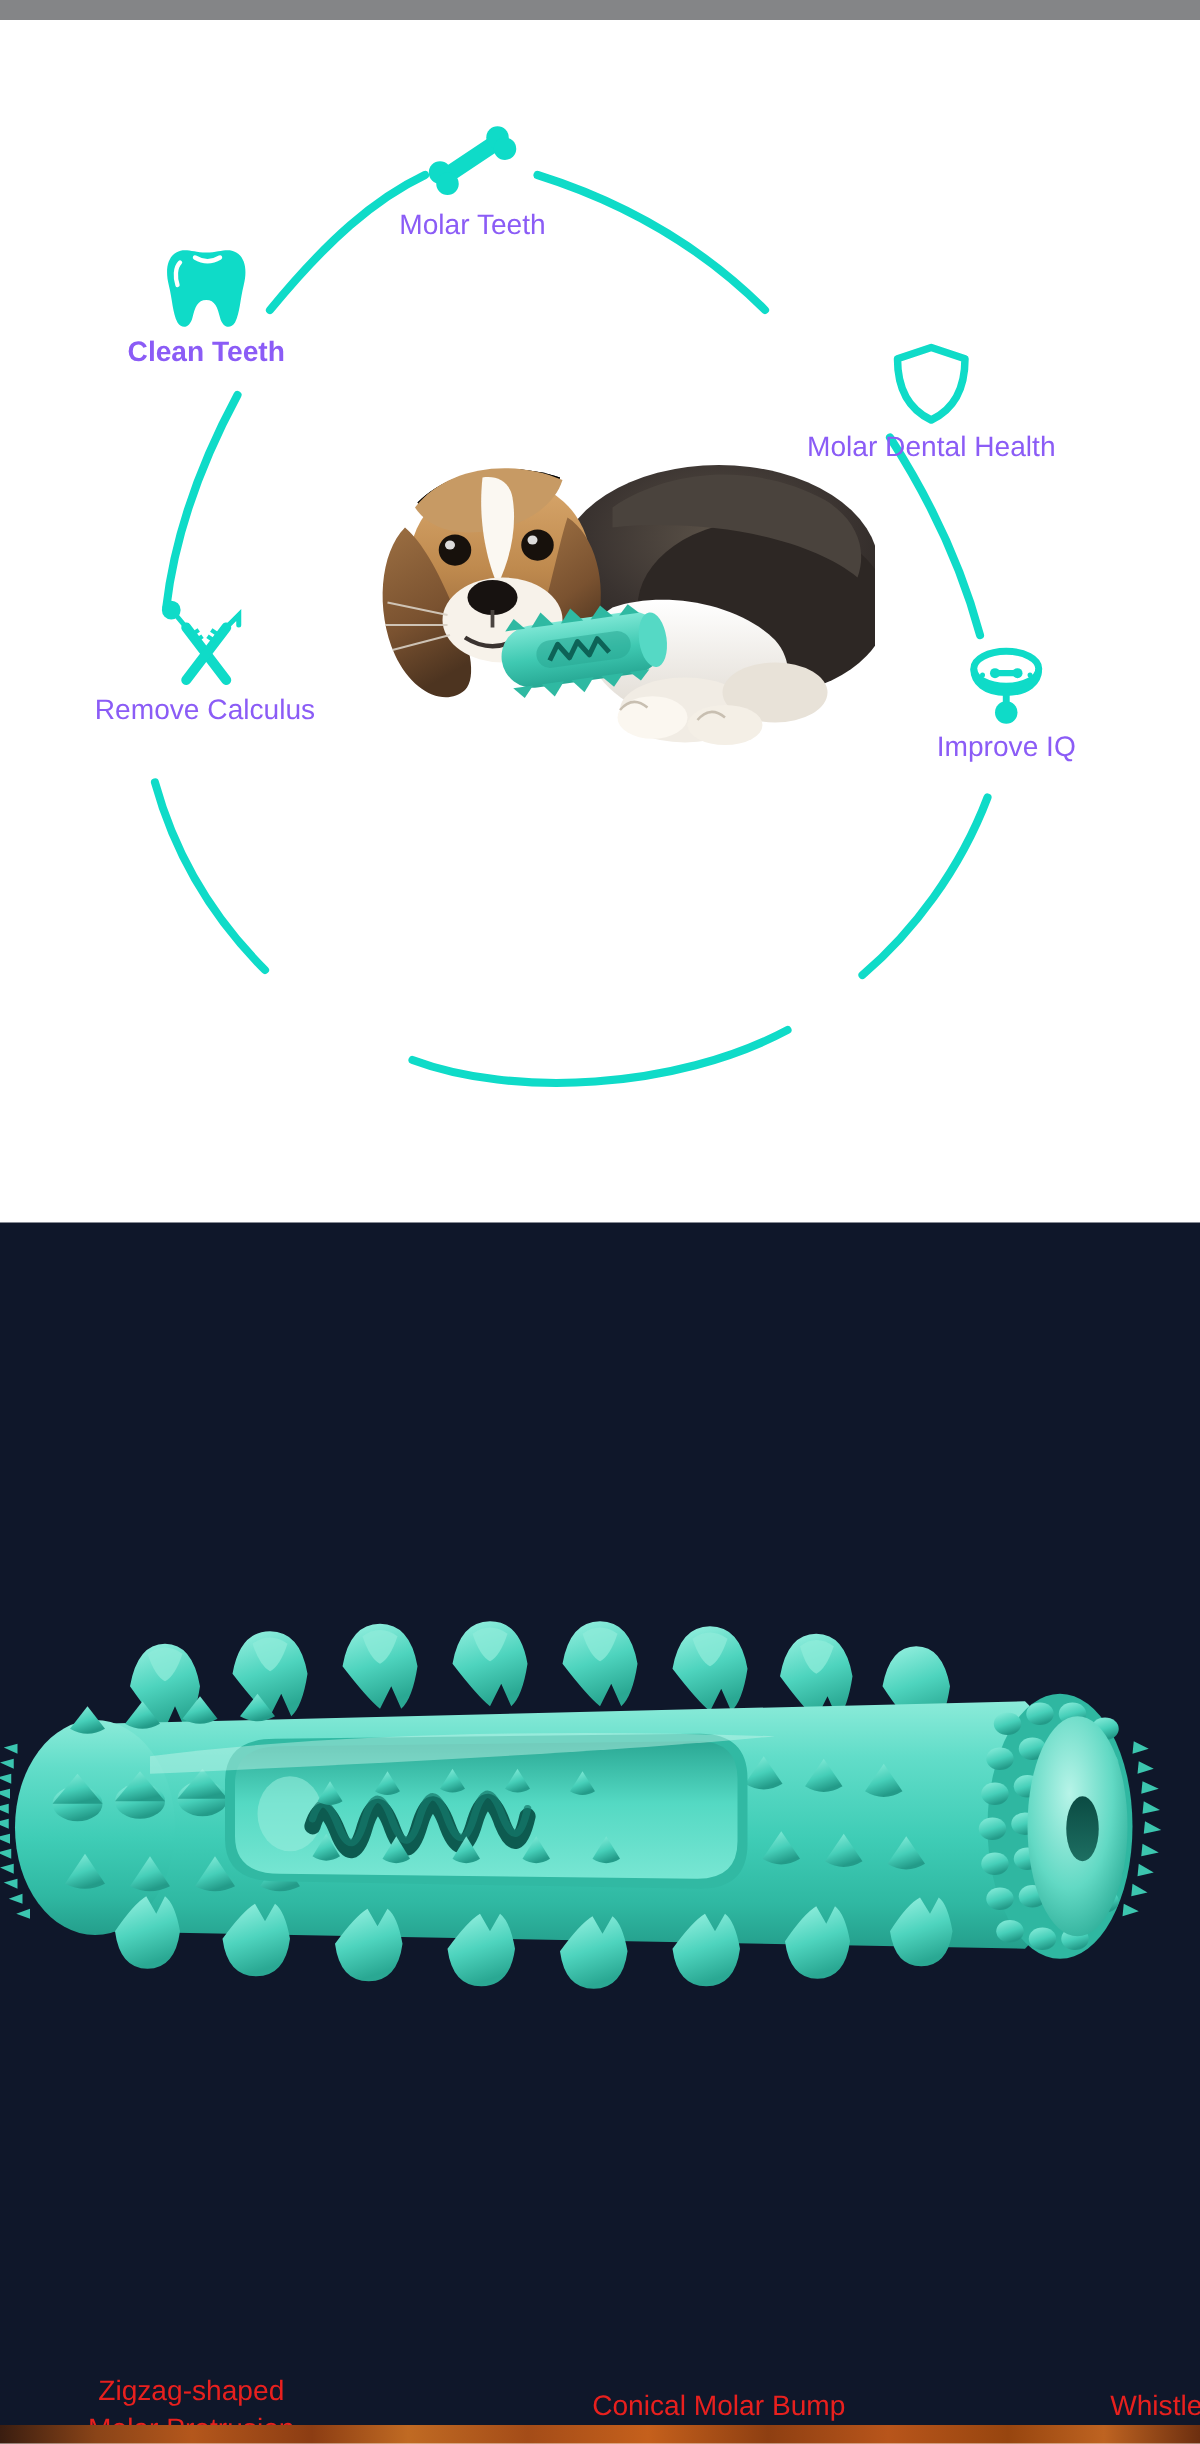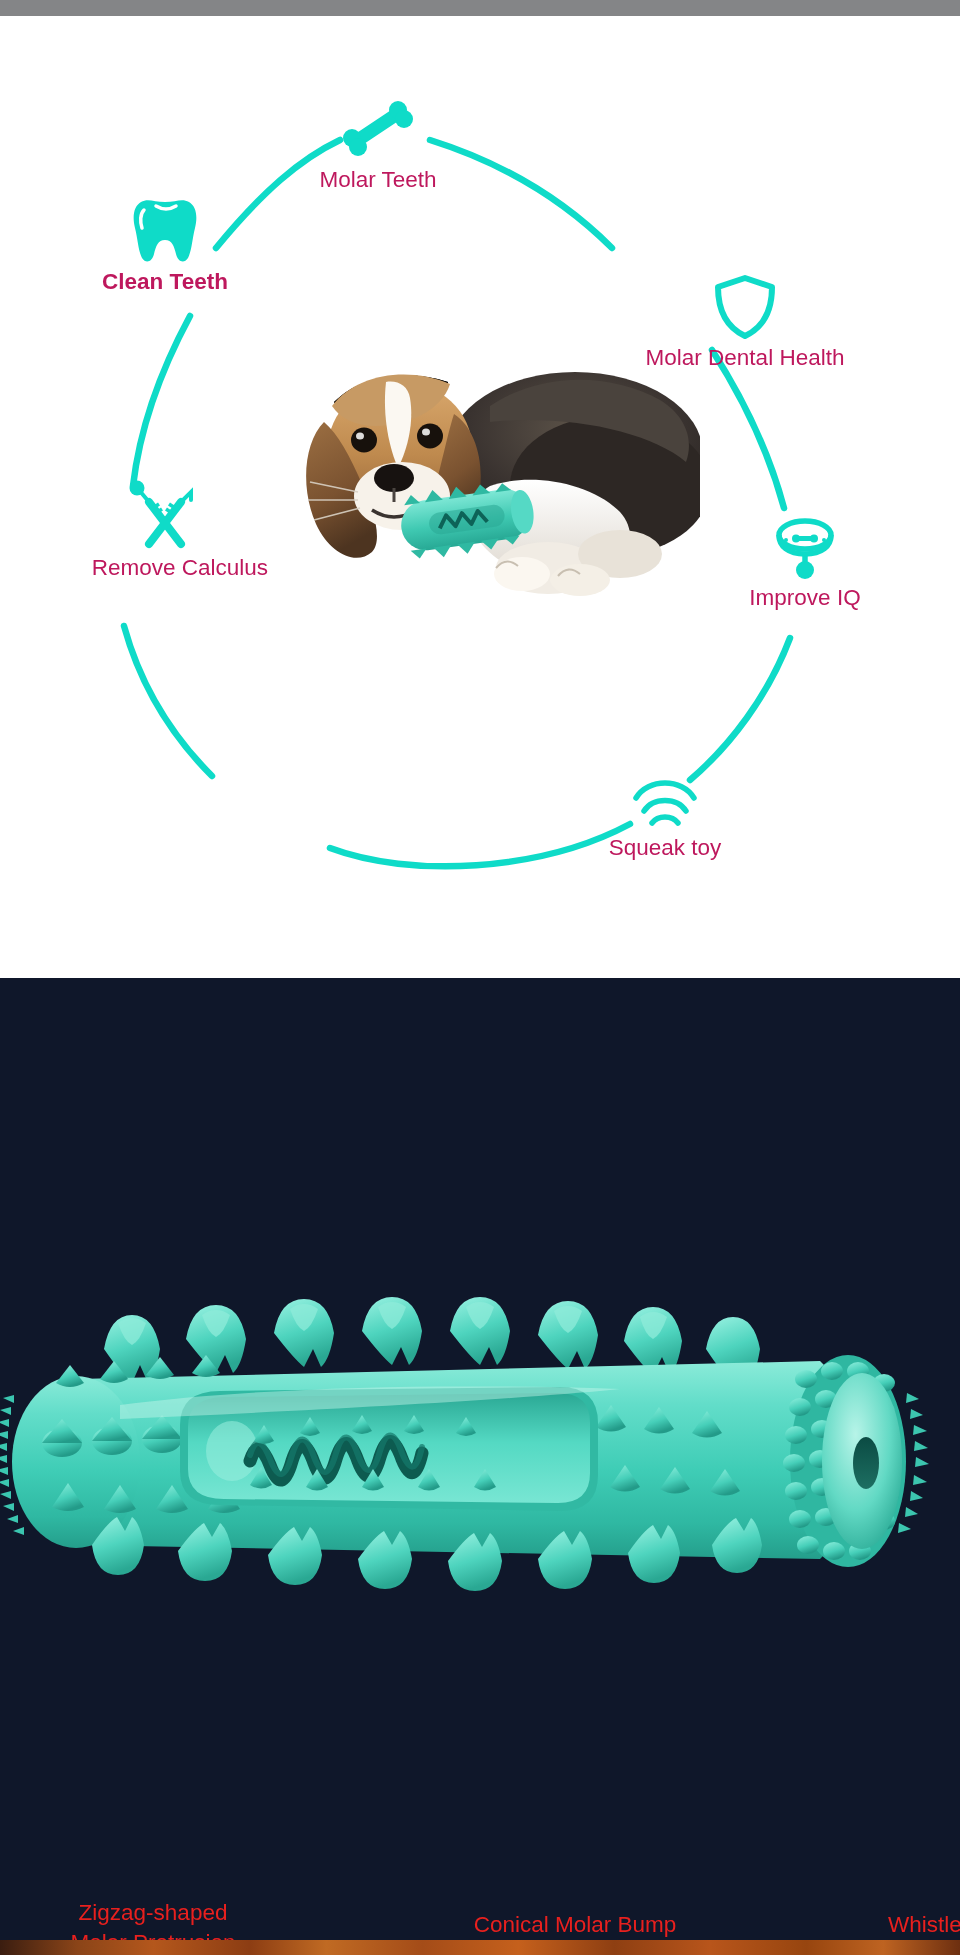--- a/index.html
+++ b/index.html
@@ -9,21 +9,21 @@
   
   .topbar{position:absolute;left:0;top:0;width:960px;height:16px;background:#848587;}
   .faint-strip{position:absolute;left:0;top:16px;width:960px;height:22px;background:#fffefb;}
 
   
   .sec-benefits{position:absolute;left:0;top:16px;width:960px;height:962px;background:#ffffff;overflow:hidden;}
 
   .ring{position:absolute;left:0;top:0;width:960px;height:962px;}
 
   .node{position:absolute;text-align:center;}
-  .node .lbl{color:#be185d;font-size:22.5px;line-height:1.1;white-space:nowrap;}
+  .node .lbl{color:#8b5cf6;font-size:22.5px;line-height:1.1;white-space:nowrap;}
   .ico{width:78px;height:78px;margin:0 auto;display:block;}
 
   
   .dogwrap{position:absolute;left:290px;top:320px;width:410px;height:310px;}
   .dogwrap svg{display:block;}
 
   
   .sec-product{position:absolute;left:0;top:978px;width:960px;height:962px;background:#0f172a;overflow:hidden;}
   .ann{position:absolute;color:#e8201e;font-size:22.5px;line-height:1.32;text-align:center;white-space:nowrap;}
   .ann.multi{white-space:normal;}
@@ -184,33 +184,23 @@
           <rect x="31" y="28" width="16" height="5" rx="2.5"></rect>
           <circle cx="30" cy="30.5" r="4"></circle>
             <circle cx="48" cy="30.5" r="4"></circle>
           <circle cx="20" cy="32" r="2"></circle>
             <circle cx="58" cy="32" r="2"></circle>
         </g>
       </svg>
       <div class="lbl">Improve IQ</div>
     </div>
 
-    <div class="node" style="left:570px;top:742px;width:190px;">
-      <svg class="ico" viewBox="0 0 78 78">
-        <g fill="none" stroke="#0fdbc8" stroke-width="5.5" stroke-linecap="round">
-          <path d="M10,40 C22,20 56,20 68,40"></path>
-          <path d="M18,53 C27,39 51,39 60,53"></path>
-          <path d="M26,65 C32,57 46,57 52,65"></path>
-        </g>
-      </svg>
-      <div class="lbl">Squeak toy</div>
-    </div>
-
-
-    <div class="node" style="left:60px;top:462px;width:208px;text-align:right;">
+
+
+    <div class="node" style="left:60px;top:462px;width:208px;">
       <svg class="ico" viewBox="0 0 78 78">
         <g stroke="#0fdbc8" stroke-width="8" stroke-linecap="round">
           <path d="M24,24 L56,66"></path>
             <path d="M56,24 L24,66"></path>
         </g>
         <g stroke="#0fdbc8" stroke-width="4" fill="none" stroke-linecap="round">
           <path d="M24,24 L14,12"></path>
             <path d="M56,24 L66,14 L66,22"></path>
         </g>
         <circle cx="12" cy="10" r="7.5" fill="#0fdbc8"></circle>

